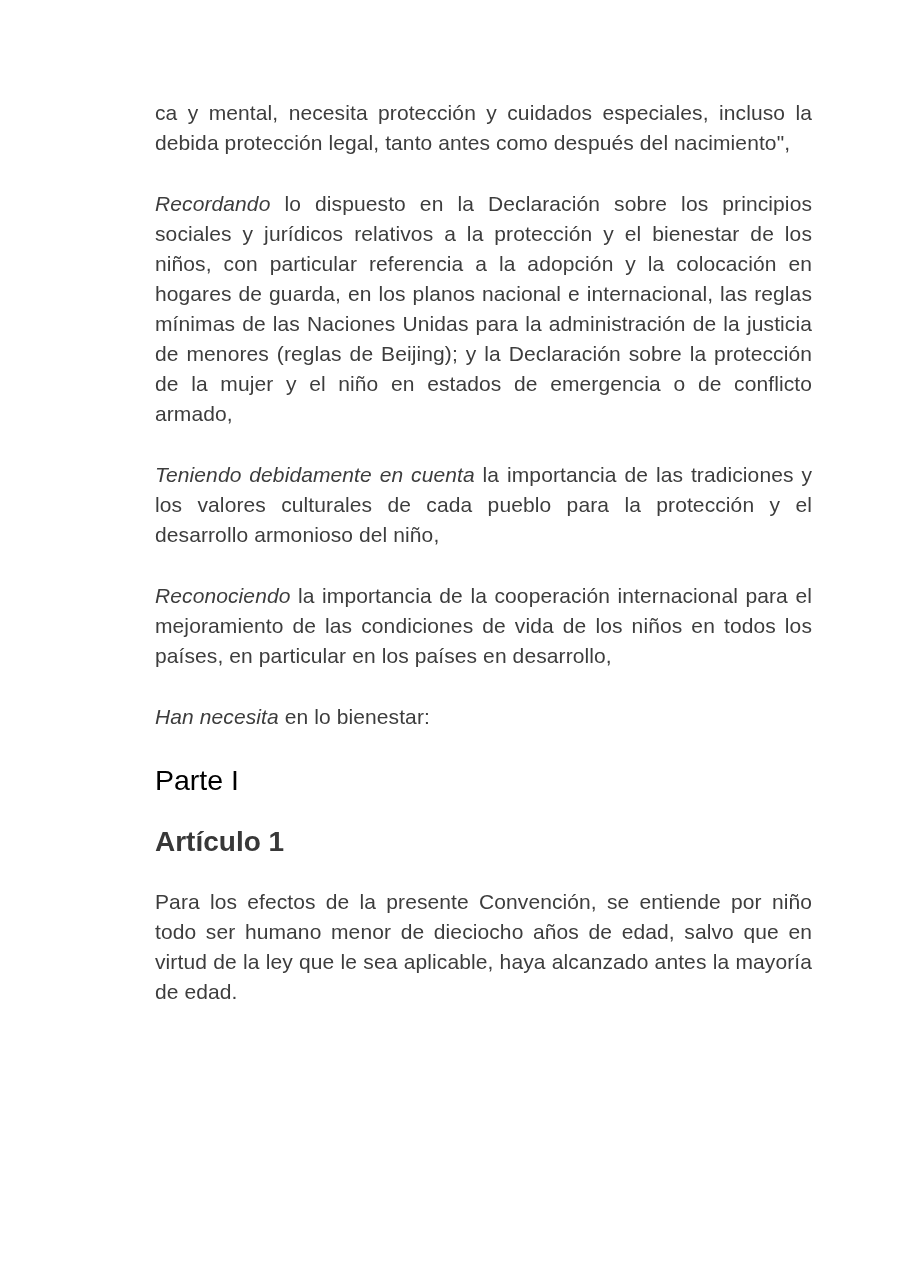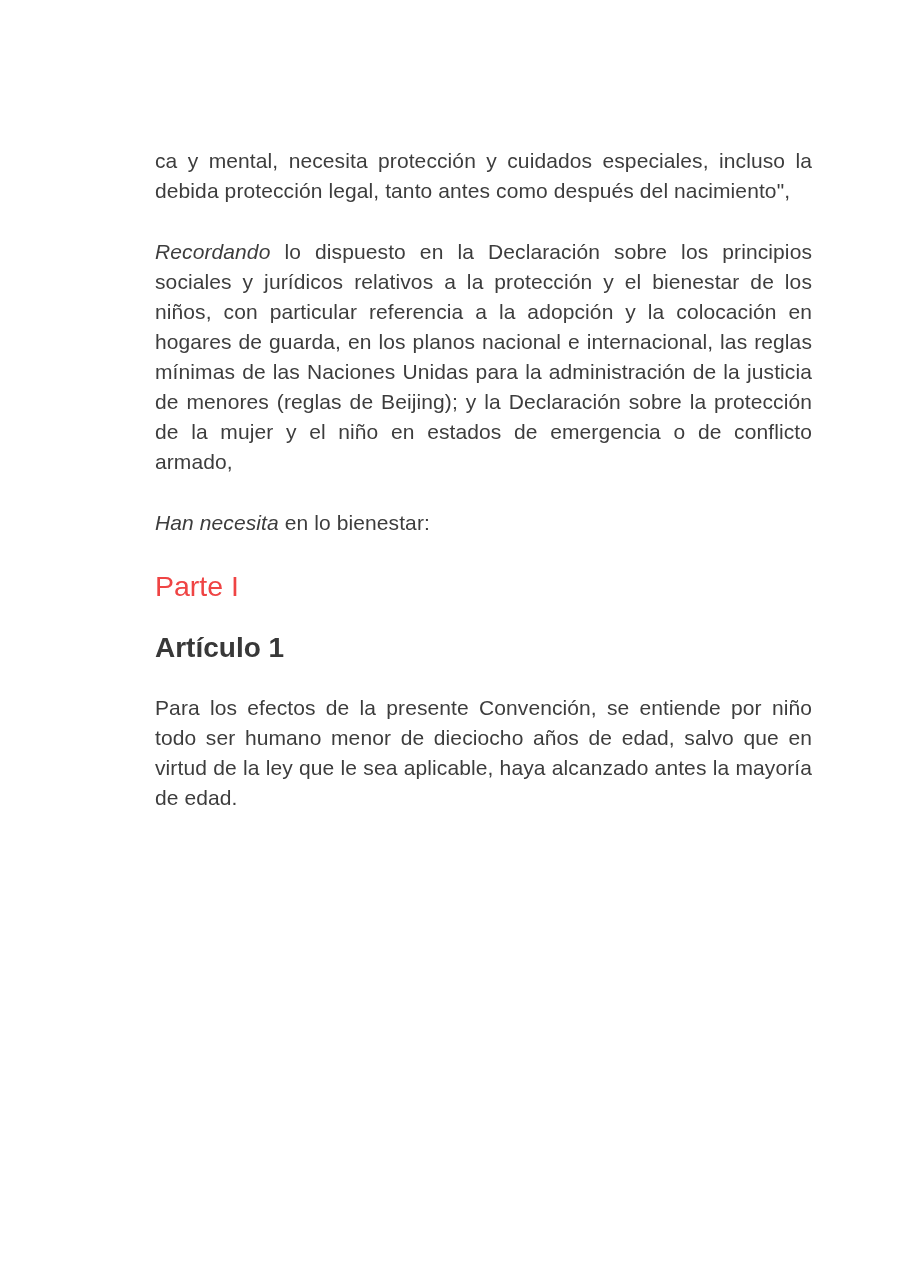--- a/index.html
+++ b/index.html
@@ -5,21 +5,20 @@
   * { box-sizing: border-box; }
   html, body { margin: 0; padding: 0; background: #ffffff; }
   .page {
     position: relative;
     width: 901px;
     height: 1060px;
     background: #ffffff;
     font-family: "Liberation Sans", sans-serif;
     color: #3d3d3d;
     overflow: hidden;
-    margin-top: 48px;
   }
   .text-block {
     position: absolute;
     left: 155px;
     top: 98px;
     width: 657px;
   }
   .para {
     margin: 0 0 31px 0;
     font-size: 21px;
@@ -28,21 +27,21 @@
     text-align: justify;
   }
   .para .lead {
     font-style: italic;
   }
   .part-heading {
     margin: 28px 0 32px 0;
     font-size: 28.5px;
     font-weight: normal;
     line-height: 34px;
-    color: #ef4444;
+    color: #000000;
   }
   .article-heading {
     margin: 0 0 32px 0;
     font-size: 28px;
     font-weight: bold;
     line-height: 26px;
     color: #383838;
   }
   .page-number {
     position: absolute;
@@ -57,21 +56,23 @@
 <body>
 
 <div class="page">
   <main class="text-block">
 
     <p class="para"><span>ca y mental, necesita protección y cuidados especiales, incluso la debida protección legal, tanto antes como después del nacimiento",</span></p>
 
     <p class="para"><em class="lead">Recordando</em> <span>lo dispuesto en la Declaración sobre los principios sociales y jurídicos relativos a la protección y el bienestar de los niños, con particular referencia a la adopción y la colocación en hogares de guarda, en los planos nacional e internacional, las reglas mínimas de las Naciones Unidas para la administración de la justicia de menores (reglas de Beijing); y la Declaración sobre la protección de la mujer y el niño en estados de emergencia o de conflicto armado,</span></p>
 
 
+    <p class="para"><em class="lead">Teniendo debidamente en cuenta</em> <span>la importancia de las tradiciones y los valores culturales de cada pueblo para la protección y el desarrollo armonioso del niño,</span></p>
 
+    <p class="para"><em class="lead">Reconociendo</em> <span>la importancia de la cooperación internacional para el mejoramiento de las condiciones de vida de los niños en todos los países, en particular en los países en desarrollo,</span></p>
 
     <p class="para"><em class="lead">Han necesita</em> <span>en lo bienestar:</span></p>
 
     <h1 class="part-heading">Parte I</h1>
 
     <h2 class="article-heading">Artículo 1</h2>
 
     <p class="para"><span>Para los efectos de la presente Convención, se entiende por niño todo ser humano menor de dieciocho años de edad, salvo que en virtud de la ley que le sea aplicable, haya alcanzado antes la mayoría de edad.</span></p>
 
   </main>

